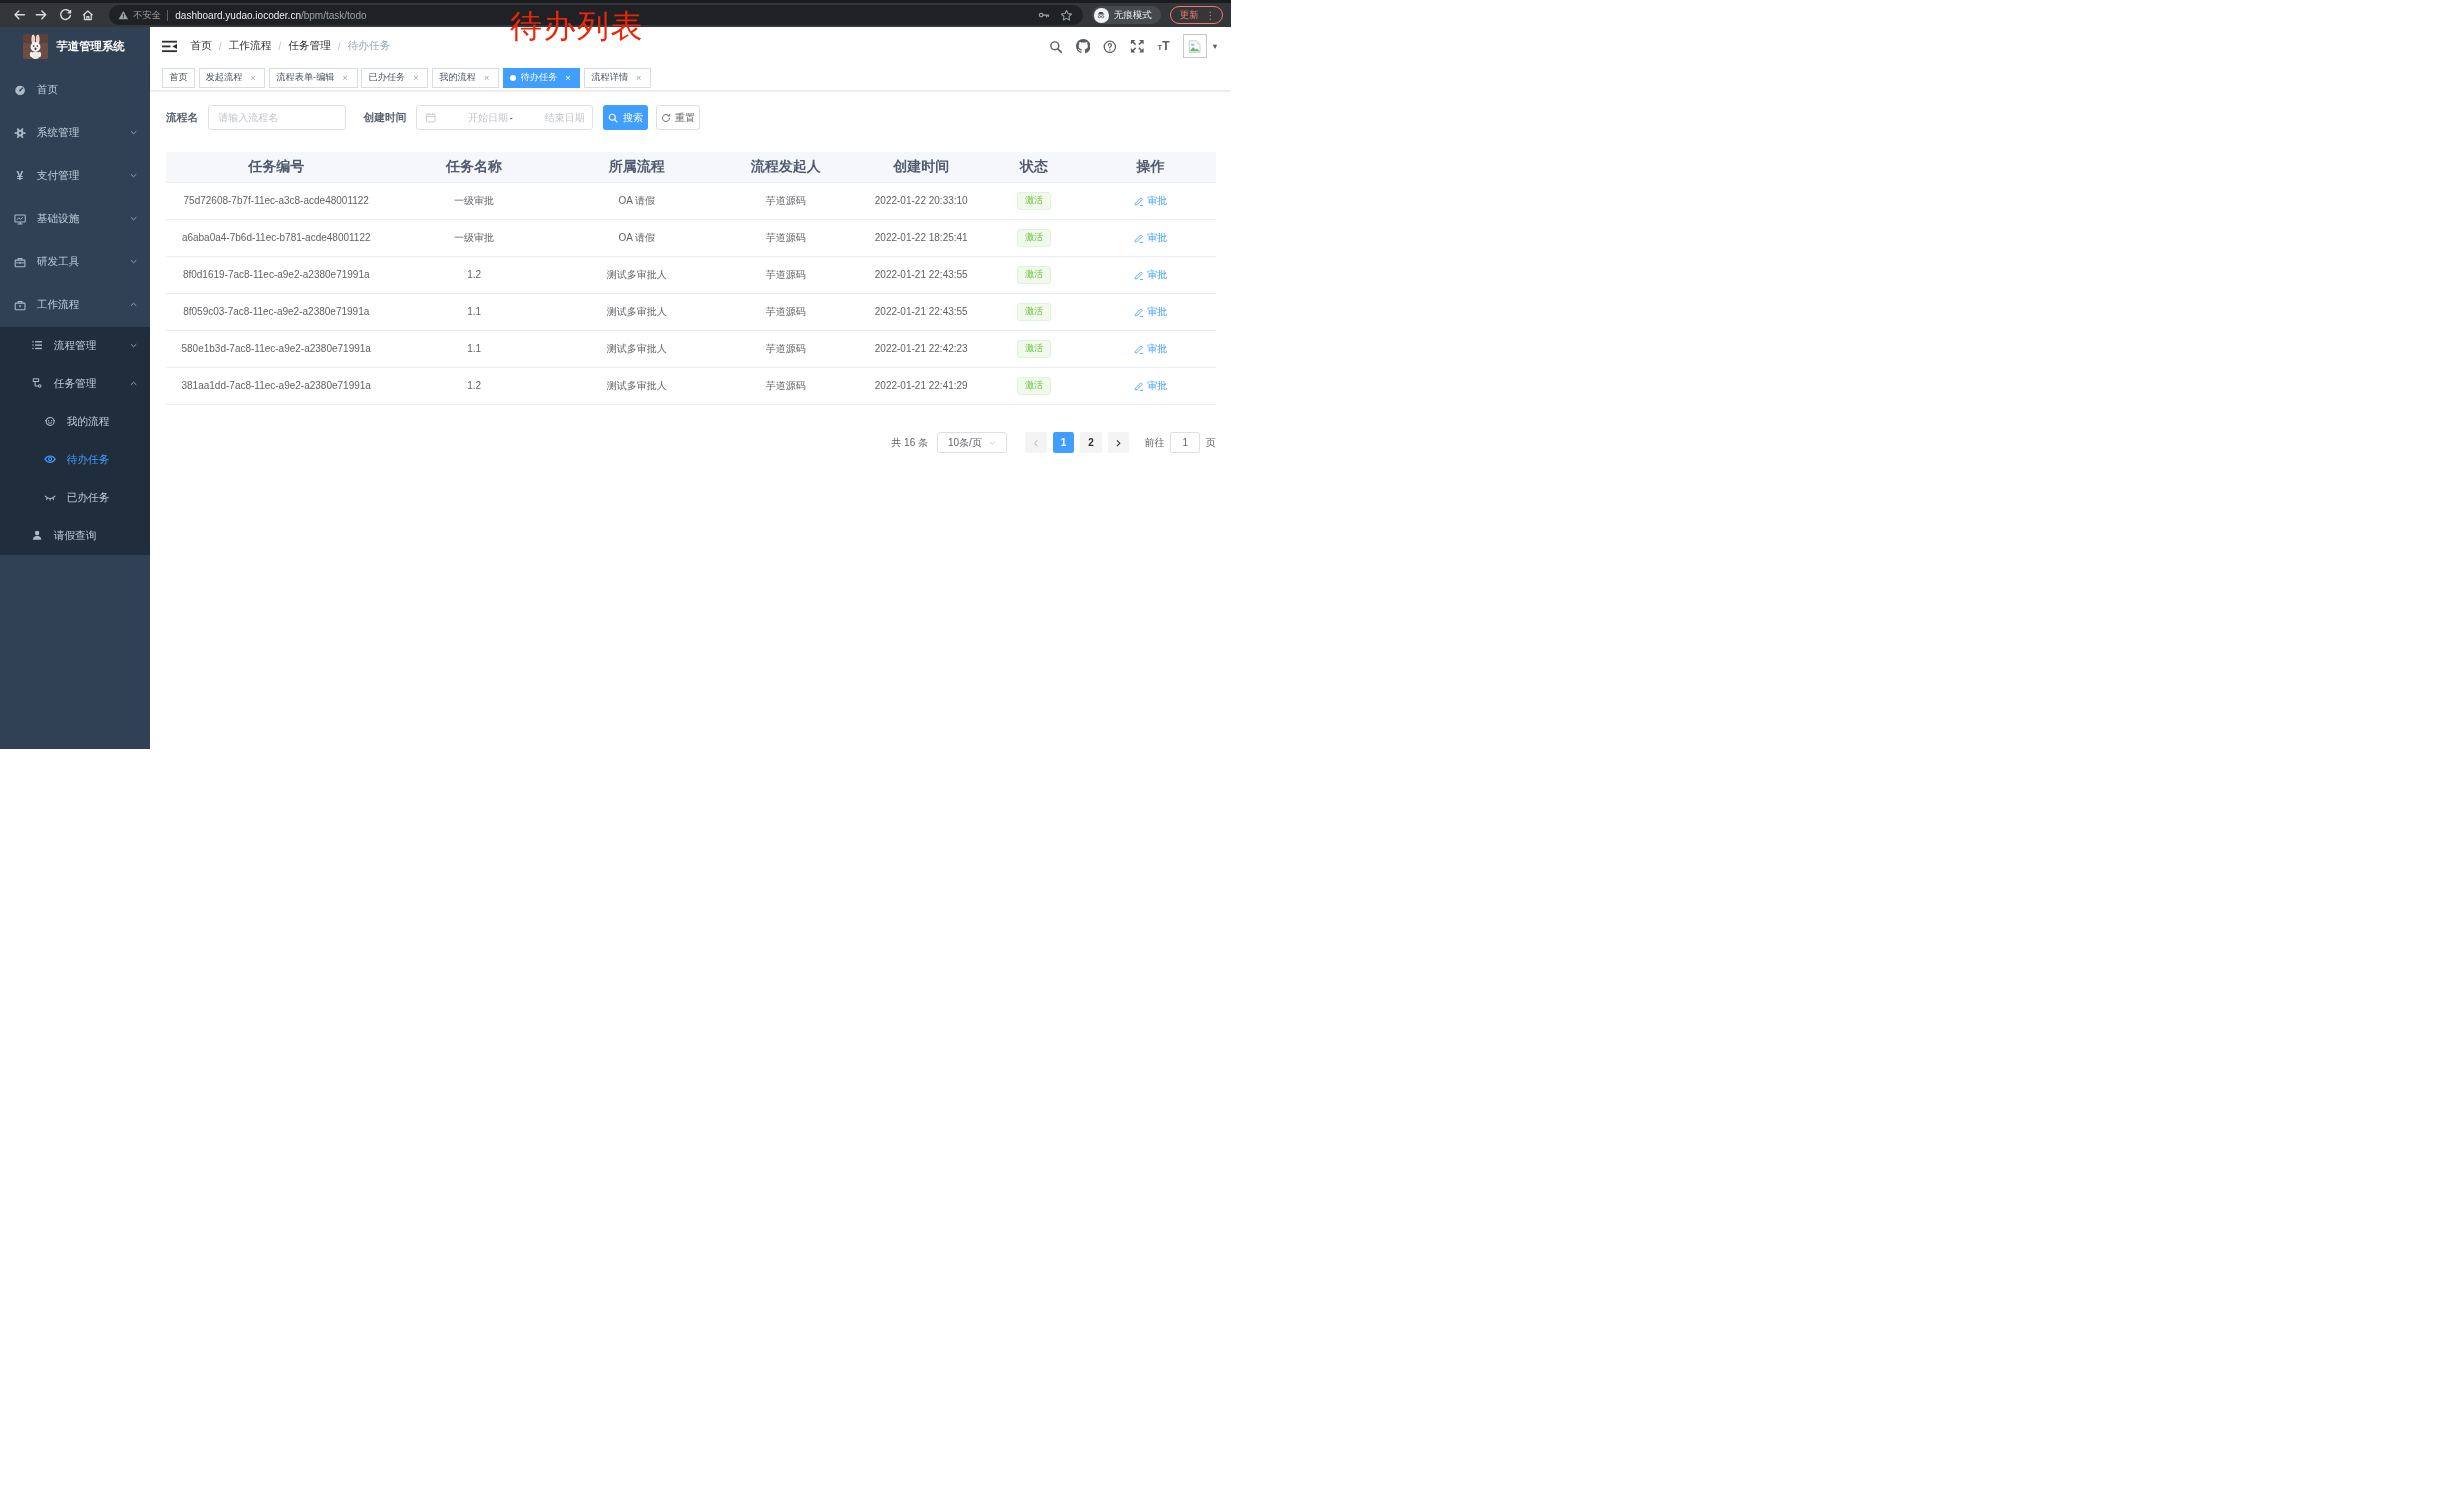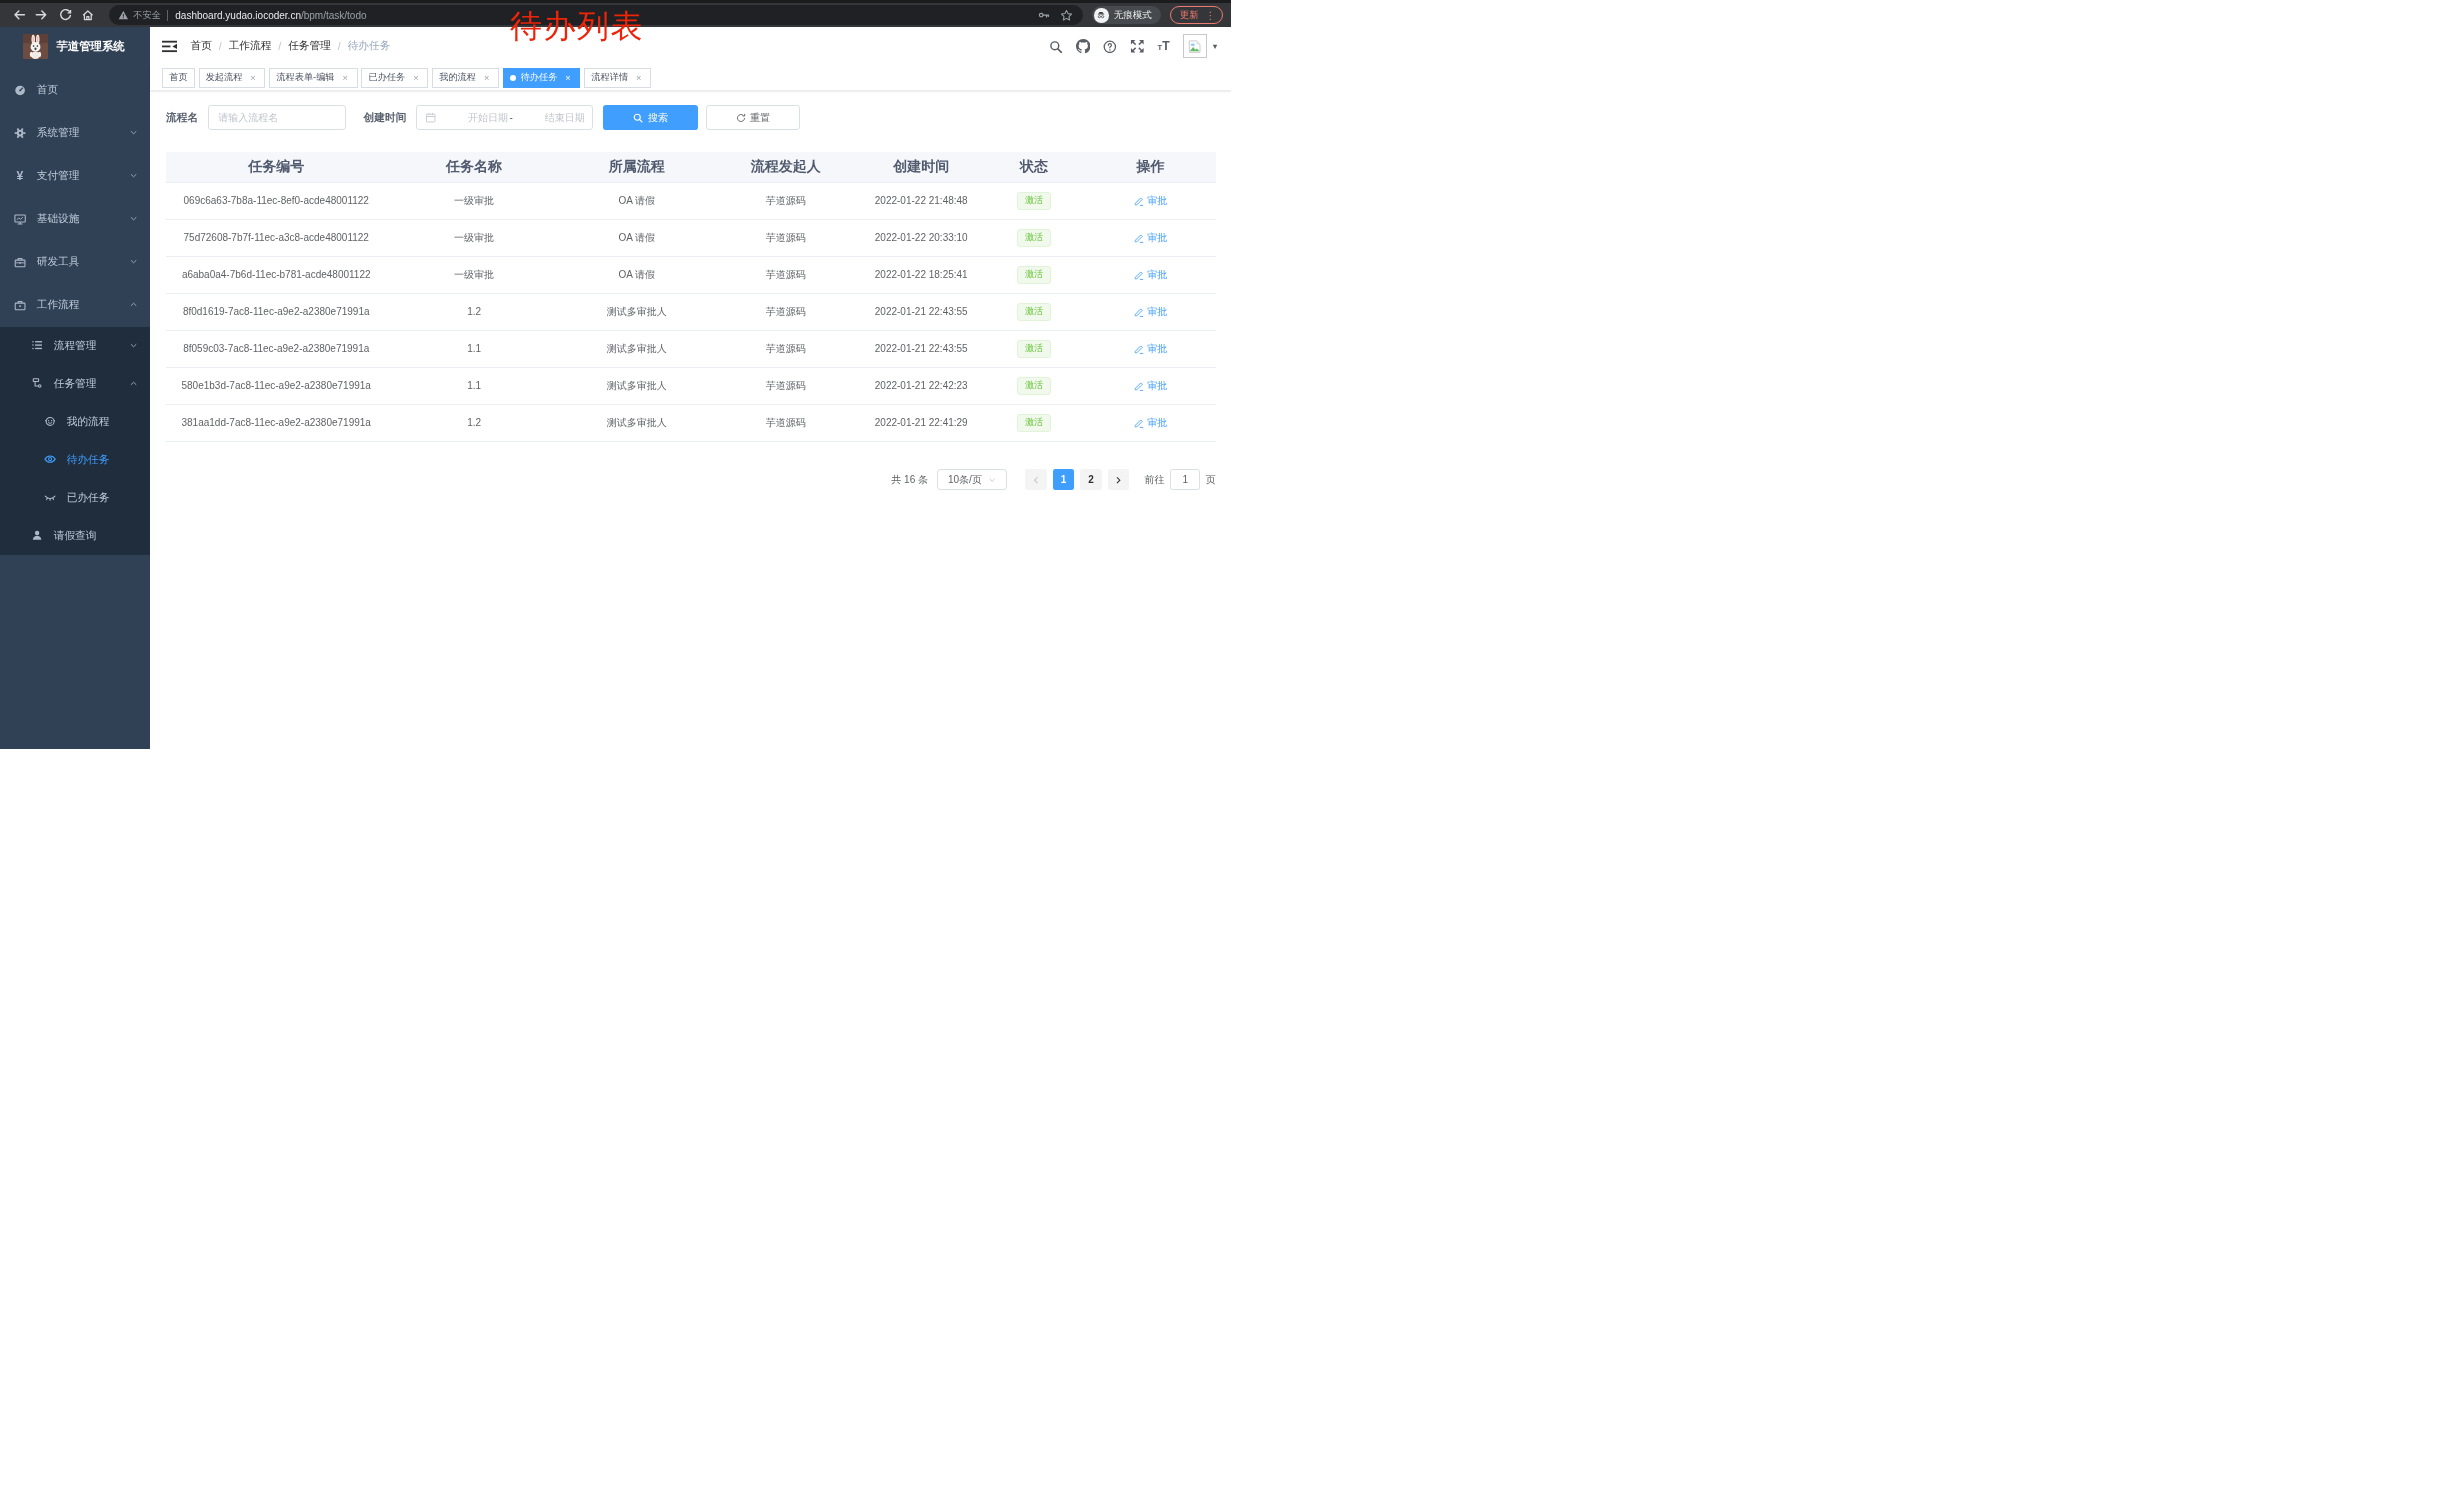--- a/index.html
+++ b/index.html
@@ -72,21 +72,21 @@
   .content { flex:1; padding:13.7px 15.3px 0 16px; }
   .filter-row { display:flex; align-items:center; }
   .f-label { font-size:10.7px; font-weight:700; color:#5b6270; margin-right:10px; white-space:nowrap; }
   .inp { width:138px; height:25px; border:0.8px solid #dcdfe6; border-radius:3.1px; padding:0 9.2px; font-size:10px; color:#606266; font-family:inherit; outline:none; }
   .inp::placeholder { color:#c0c4cc; }
   .f-label.second { margin-left:17.5px; }
   .date-range { width:177px; height:25px; border:0.8px solid #dcdfe6; border-radius:3.1px; display:flex; align-items:center; padding:0 7.6px; color:#c0c4cc; font-size:10px; cursor:text; }
   .date-range .cal { color:#c0c4cc; margin-right:1.5px; }
   .date-ph { flex:1; text-align:right; }
   .date-sep { color:#606266; padding:0 1.5px; }
-  .btn { height:25px; border-radius:3.1px; font-size:10px; display:inline-flex; align-items:center; gap:4.6px; padding:0 29px; cursor:pointer; border:0.8px solid transparent; font-family:inherit; }
+  .btn { height:25px; border-radius:3.1px; font-size:10px; display:inline-flex; align-items:center; gap:4.6px; padding:0 4px; cursor:pointer; border:0.8px solid transparent; font-family:inherit; }
   .btn-primary { background:#409eff; color:#fff; margin-left:10px; }
   .btn-plain { background:#fff; border-color:#dcdfe6; color:#606266; margin-left:7.6px; }
 
   
   table.grid { width:100%; border-collapse:collapse; margin-top:21.4px; table-layout:fixed; }
   .grid th { height:30.5px; background:#f5f7fa; color:#515a6e; font-size:14px; font-weight:700; text-align:center; border-bottom:0.8px solid #ebeef5; padding:0 3.1px; }
   .grid td { height:37px; color:#606266; font-size:10px; text-align:center; border-bottom:0.8px solid #ebeef5; padding:0 3.1px; white-space:nowrap; overflow:hidden; }
   .tag-status { display:inline-block; padding:1.5px 6.9px; font-size:9.2px; line-height:13px; color:#67c23a; background:#f0f9eb; border:0.8px solid #e1f3d8; border-radius:3.1px; }
   .act { color:#409eff; cursor:pointer; display:inline-flex; align-items:center; gap:3.1px; text-decoration:none; }
 
@@ -512,34 +512,20 @@
               <th>任务编号</th>
               <th>任务名称</th>
               <th>所属流程</th>
               <th>流程发起人</th>
               <th>创建时间</th>
               <th>状态</th>
               <th>操作</th>
             </tr>
           </thead>
         <tbody id="tbody">
-            <tr>
-              <td>069c6a63-7b8a-11ec-8ef0-acde48001122</td>
-              <td>一级审批</td>
-              <td>OA 请假</td>
-              <td>芋道源码</td>
-              <td>2022-01-22 21:48:48</td>
-              <td><span class="tag-status">激活</span></td>
-              <td><a class="act"><span>
-                    <svg width="10" height="10" viewBox="0 0 14 14">
-                      <path d="M1.8 10.3L9.4 2.7l2.1 2.1-7.6 7.6H1.8v-2.1z" fill="none" stroke="currentColor" stroke-width="1.2"></path>
-                      <path d="M8.2 13.2h4.6" stroke="currentColor" stroke-width="1.2"></path>
-                    </svg>
-                  </span>审批</a></td>
-            </tr>
             <tr>
               <td>75d72608-7b7f-11ec-a3c8-acde48001122</td>
               <td>一级审批</td>
               <td>OA 请假</td>
               <td>芋道源码</td>
               <td>2022-01-22 20:33:10</td>
               <td><span class="tag-status">激活</span></td>
               <td><a class="act"><span>
                     <svg width="10" height="10" viewBox="0 0 14 14">
                       <path d="M1.8 10.3L9.4 2.7l2.1 2.1-7.6 7.6H1.8v-2.1z" fill="none" stroke="currentColor" stroke-width="1.2"></path>

